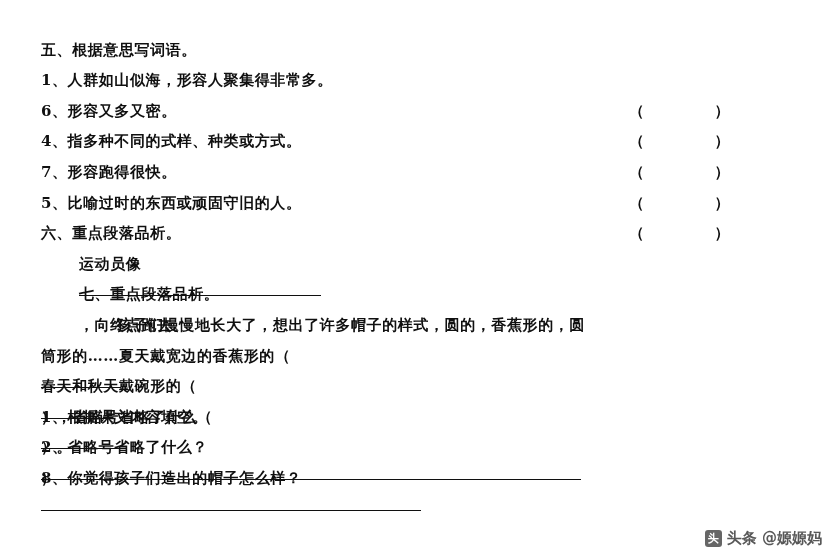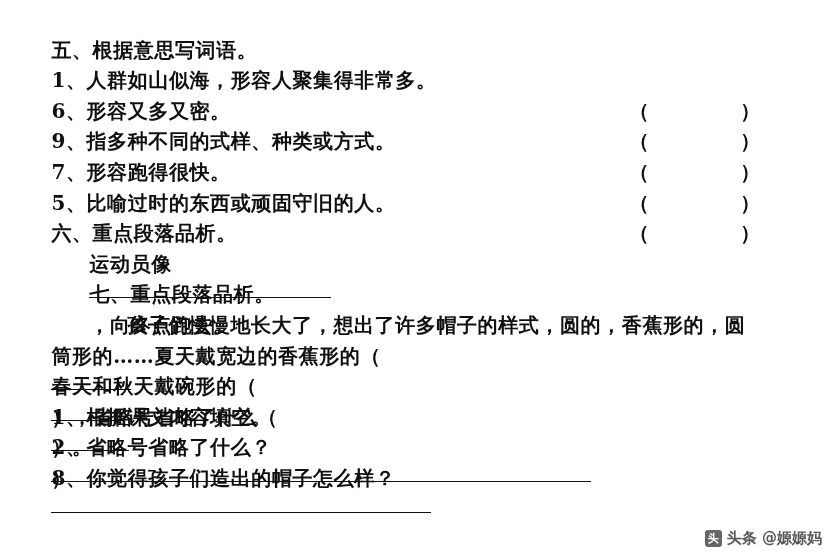--- a/index.html
+++ b/index.html
@@ -18,21 +18,21 @@
     overflow: hidden;
   }
   .doc {
     position: absolute;
     left: 0;
     top: 0;
     width: 830px;
     padding: 4px 6px 0 6px;
     box-sizing: border-box;
     color: #101010;
-    font-size: 20px;
+    font-size: 15px;
     line-height: 30.6px;
     letter-spacing: 0.6px;
     font-weight: 700;
     font-family: "DejaVu Serif", "Liberation Serif", serif;
   }
   .line {
     position: relative;
     white-space: pre;
     height: 30.6px;
   }
@@ -89,21 +89,21 @@
       <span>1、人群如山似海，形容人聚集得非常多。</span>
       <span class="paren" style="left:623px;">（            ）</span>
     </div>
 
     <div class="line">
       <span>6、形容又多又密。</span>
       <span class="paren" style="left:623px;">（            ）</span>
     </div>
 
     <div class="line">
-      <span>9、指多种不同的式样、种类或方式。</span>
+      <span>4、指多种不同的式样、种类或方式。</span>
       <span class="paren" style="left:623px;">（            ）</span>
     </div>
 
     <div class="line">
       <span>7、形容跑得很快。</span>
       <span class="paren" style="left:623px;">（            ）</span>
     </div>
 
     <div class="line">
       <span>5、比喻过时的东西或顽固守旧的人。</span>

